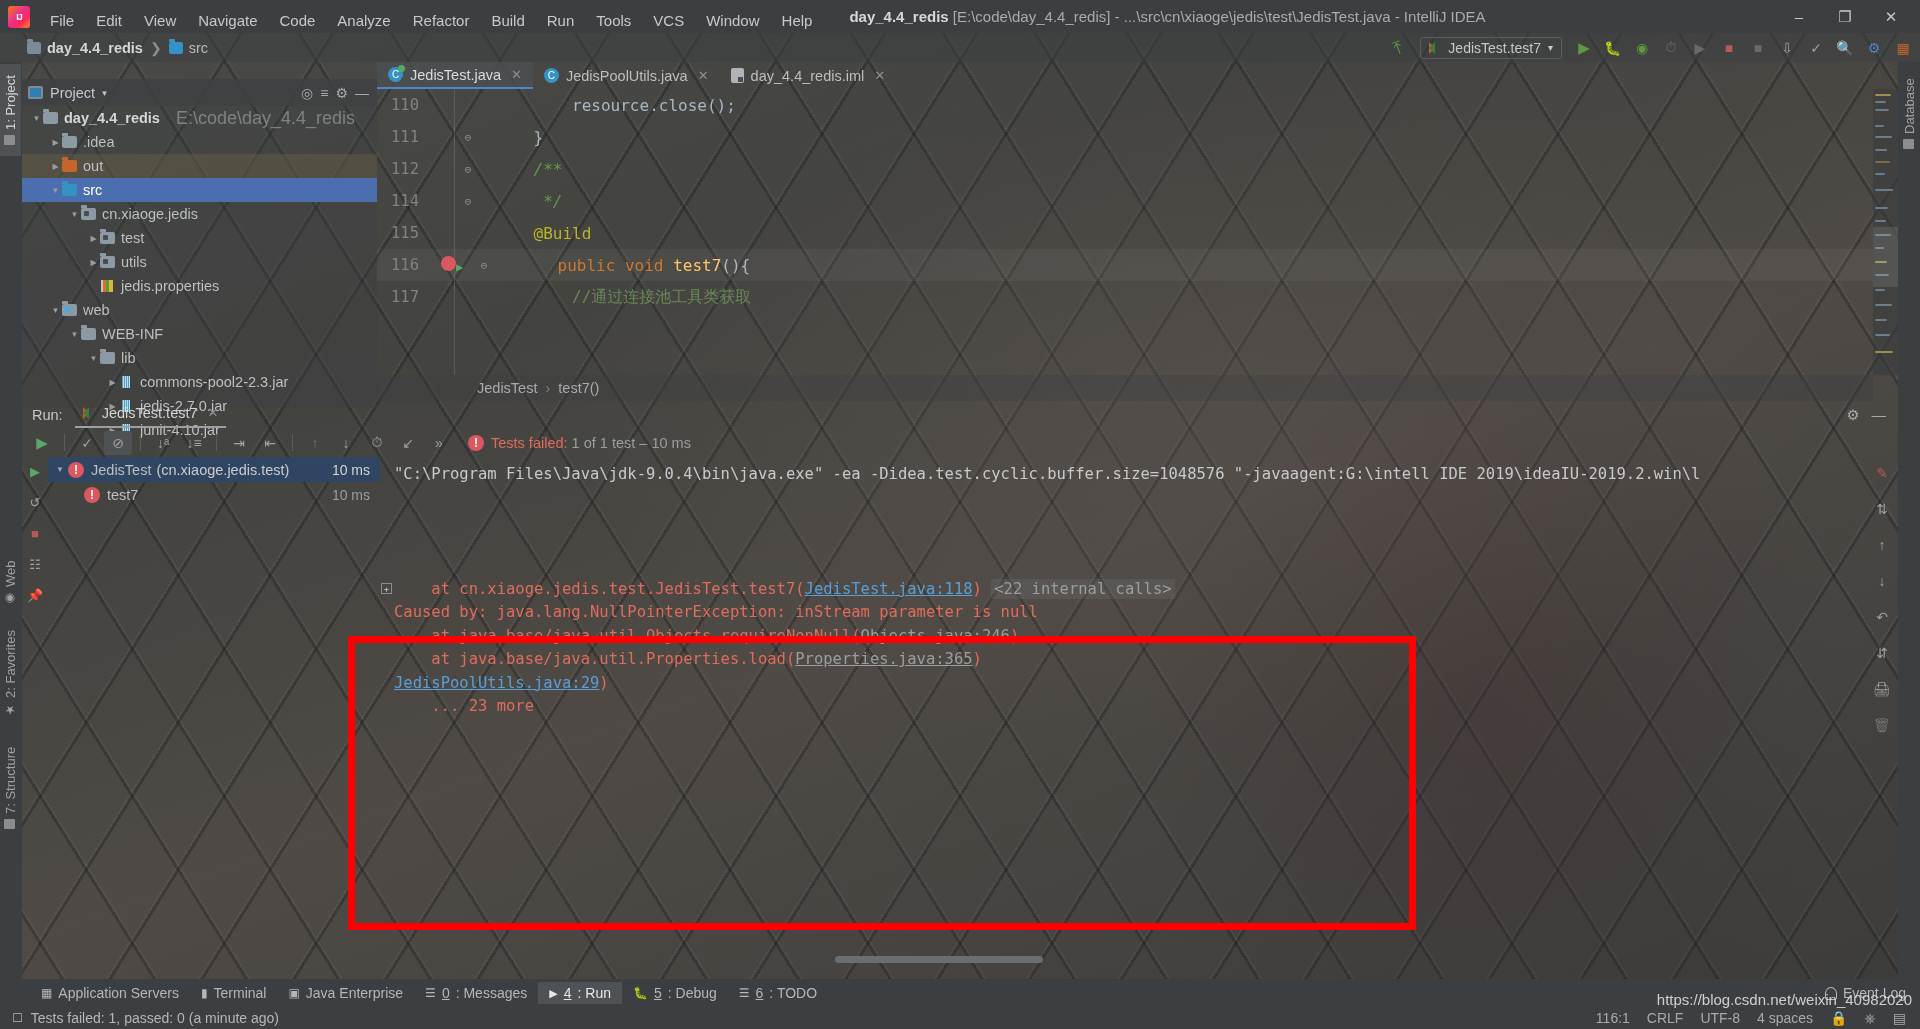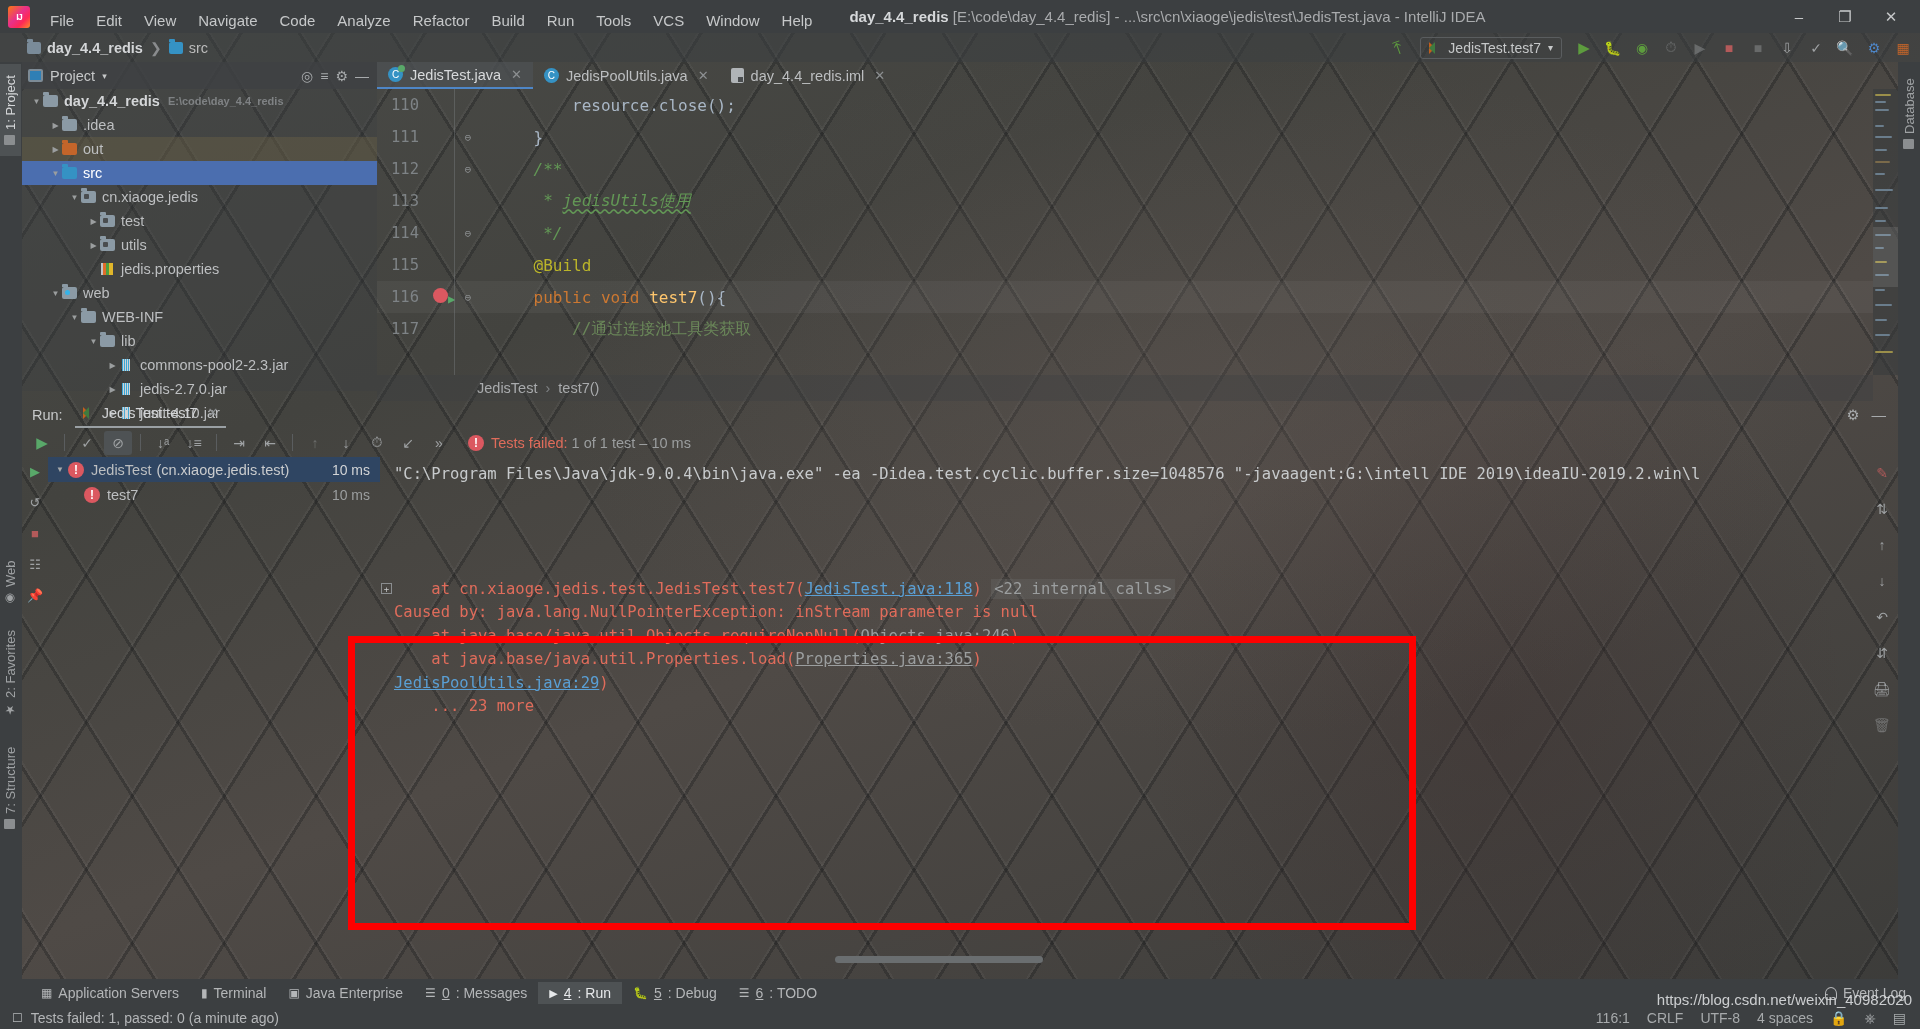--- a/index.html
+++ b/index.html
@@ -68,21 +68,21 @@
 
   
   .leftstrip { position:absolute; left:0; top:62px; width:22px; height:917px; background:#3c3f41; }
   .vtab { position:absolute; left:-1px; writing-mode:vertical-rl; transform:rotate(180deg);
     font-size:13px; color:#9fa2a4; white-space:nowrap; display:flex; align-items:center; gap:5px;
     padding:4px 3px; width:22px; justify-content:center; }
   .vtab.active { background:#4e5254; color:#d4d6d8; }
   .vtab-ic { width:11px; height:10px; background:#8b8e90; border-radius:1px; }
 
   
-  .project-panel { position:absolute; left:22px; top:62px; width:355px; height:329px;
+  .project-panel { position:absolute; left:22px; top:79px; width:355px; height:329px;
       background: rgba(60,63,65,0.30); }
   .pp-header { height:27px; display:flex; align-items:center; padding:0 6px;
       background: rgba(62,65,67,0.82); font-size:14.5px; color:#c6c8c9; }
   .pp-header .sq { width:15px;height:13px;border:2px solid #7d8b96;background:#2f7fb5;border-radius:2px;margin-right:7px;}
   .pp-header .caret { margin-left:7px; font-size:9px; color:#c6c8c9; }
   .pp-hdr-right { margin-left:auto; display:flex; align-items:center; gap:7px; padding-right:2px; }
   .pp-hdr-right span { color:#a7aaac; font-size:14px; }
 
   .tree { position:absolute; left:0; top:27px; width:355px; height:302px; font-size:14.5px; }
   .trow { height:24px; display:flex; align-items:center; white-space:nowrap; color:#bdbfc1; }
@@ -97,21 +97,21 @@
   .tico.pkg::after{content:"";position:absolute;left:3px;top:3px;width:5px;height:5px;background:#4a4d4f;border-radius:1px;}
   .tico.web { background:#8b9aa5; }
   .tico.web::after{content:"";position:absolute;left:3px;top:3px;width:5px;height:5px;background:#35b3e8;border-radius:50%;}
   .tico::before{content:"";position:absolute;left:0;top:-3px;width:6px;height:3px;background:inherit;border-radius:1px 1px 0 0;}
   .tico.prop, .tico.jar { background:none; }
   .tico.prop::before, .tico.jar::before { display:none; }
   .tico.prop::after{content:"";position:absolute;left:1px;top:0;width:12px;height:12px;
     background:linear-gradient(90deg,#c0c5c8 0 2px,#e06c2a 2px 5px,#4da03f 5px 8px,#e0b62a 8px 11px);}
   .tico.jar::after{content:"";position:absolute;left:3px;top:0;width:8px;height:12px;
     background:repeating-linear-gradient(90deg,#3ba7d6 0 1px,#cfd3d6 1px 2px);}
-  .tpath { color:#7f8284; margin-left:8px; font-size:11px;font-weight:bold; }
+  .tpath { color:#7f8284; margin-left:16px; font-size:18px; }
   .tname.bold { font-weight:bold; color:#d4d6d8; }
 
   
   .edtabs { position:absolute; left:377px; top:62px; width:1496px; height:27px; display:flex;
       align-items:flex-end; }
   .edtab { height:27px; display:flex; align-items:center; gap:7px; padding:0 11px; font-size:14.5px;
       color:#bdbfc1; white-space:nowrap; }
   .edtab.active { background: rgba(76,80,82,0.80); border-bottom:2px solid #4e86c7; color:#d8dadc; }
   .cls-ic { width:15px;height:15px;border-radius:50%;background:#3592c4;color:#fff;font-size:10px;
       display:flex;align-items:center;justify-content:center;flex:0 0 15px;position:relative;}
@@ -119,21 +119,21 @@
       background:#59a869;border-radius:50%;}
   .iml-ic{width:13px;height:15px;background:#b0b4b7;border-radius:2px;position:relative;flex:0 0 13px;}
   .iml-ic::after{content:"";position:absolute;right:1px;bottom:1px;width:5px;height:5px;background:#4a4d4f;}
   .tabx { color:#8d9092; font-size:13px; margin-left:3px; }
 
   
   .editor { position:absolute; left:377px; top:89px; width:1496px; height:286px; overflow:hidden;
       font-family:"DejaVu Sans Mono","Liberation Mono",monospace; font-size:16px; }
   .gutter-sep { position:absolute; left:77px; top:0; width:1px; height:286px; background: rgba(120,124,126,0.45); }
   .cline { height:32px; display:flex; align-items:center; white-space:pre; }
-  .cline.cur { background: rgba(255,255,255,0.045); }
+  .cline.cur { background: rgba(255,255,255,0.045); gap: 8px; }
   .lnum { width:56px; text-align:center; color:#7e8386; font-size:15.5px; flex:0 0 56px; }
   .lmark { width:22px; text-align:center; flex:0 0 22px; }
   .fold { width:26px; text-align:center; color:#8a8d8f; font-size:11px; flex:0 0 26px; }
   .code { padding-left:14px; }
   .k { color:#cc7832; } .s { color:#6a8759; } .cm { color:#629755; font-style:italic; }
   .an { color:#bbb529; } .fn { color:#ffc66d; } .pl { color:#a9b7c6; }
   .mth { color:#a9b7c6; font-style:italic; }
   .brk { width:15px;height:15px;border-radius:50%;background:#db5860;display:inline-block;position:relative;}
   .runarrow { color:#59a869; font-size:12px; }
 
@@ -441,26 +441,20 @@
       <span class="code pl">    }</span>
     </div>
 
     <div class="cline">
       <span class="lnum">112</span>
       <span class="lmark"></span>
       <span class="fold">⊖</span>
       <span class="code cm">    /**</span>
     </div>
 
-    <div class="cline">
-      <span class="lnum">113</span>
-      <span class="lmark"></span>
-      <span class="fold"></span>
-      <span class="code cm">     * <span class="wavy">jedisUtils使用</span></span>
-    </div>
 
     <div class="cline">
       <span class="lnum">114</span>
       <span class="lmark"></span>
       <span class="fold">⊖</span>
       <span class="code cm">     */</span>
     </div>
 
     <div class="cline">
       <span class="lnum">115</span>

